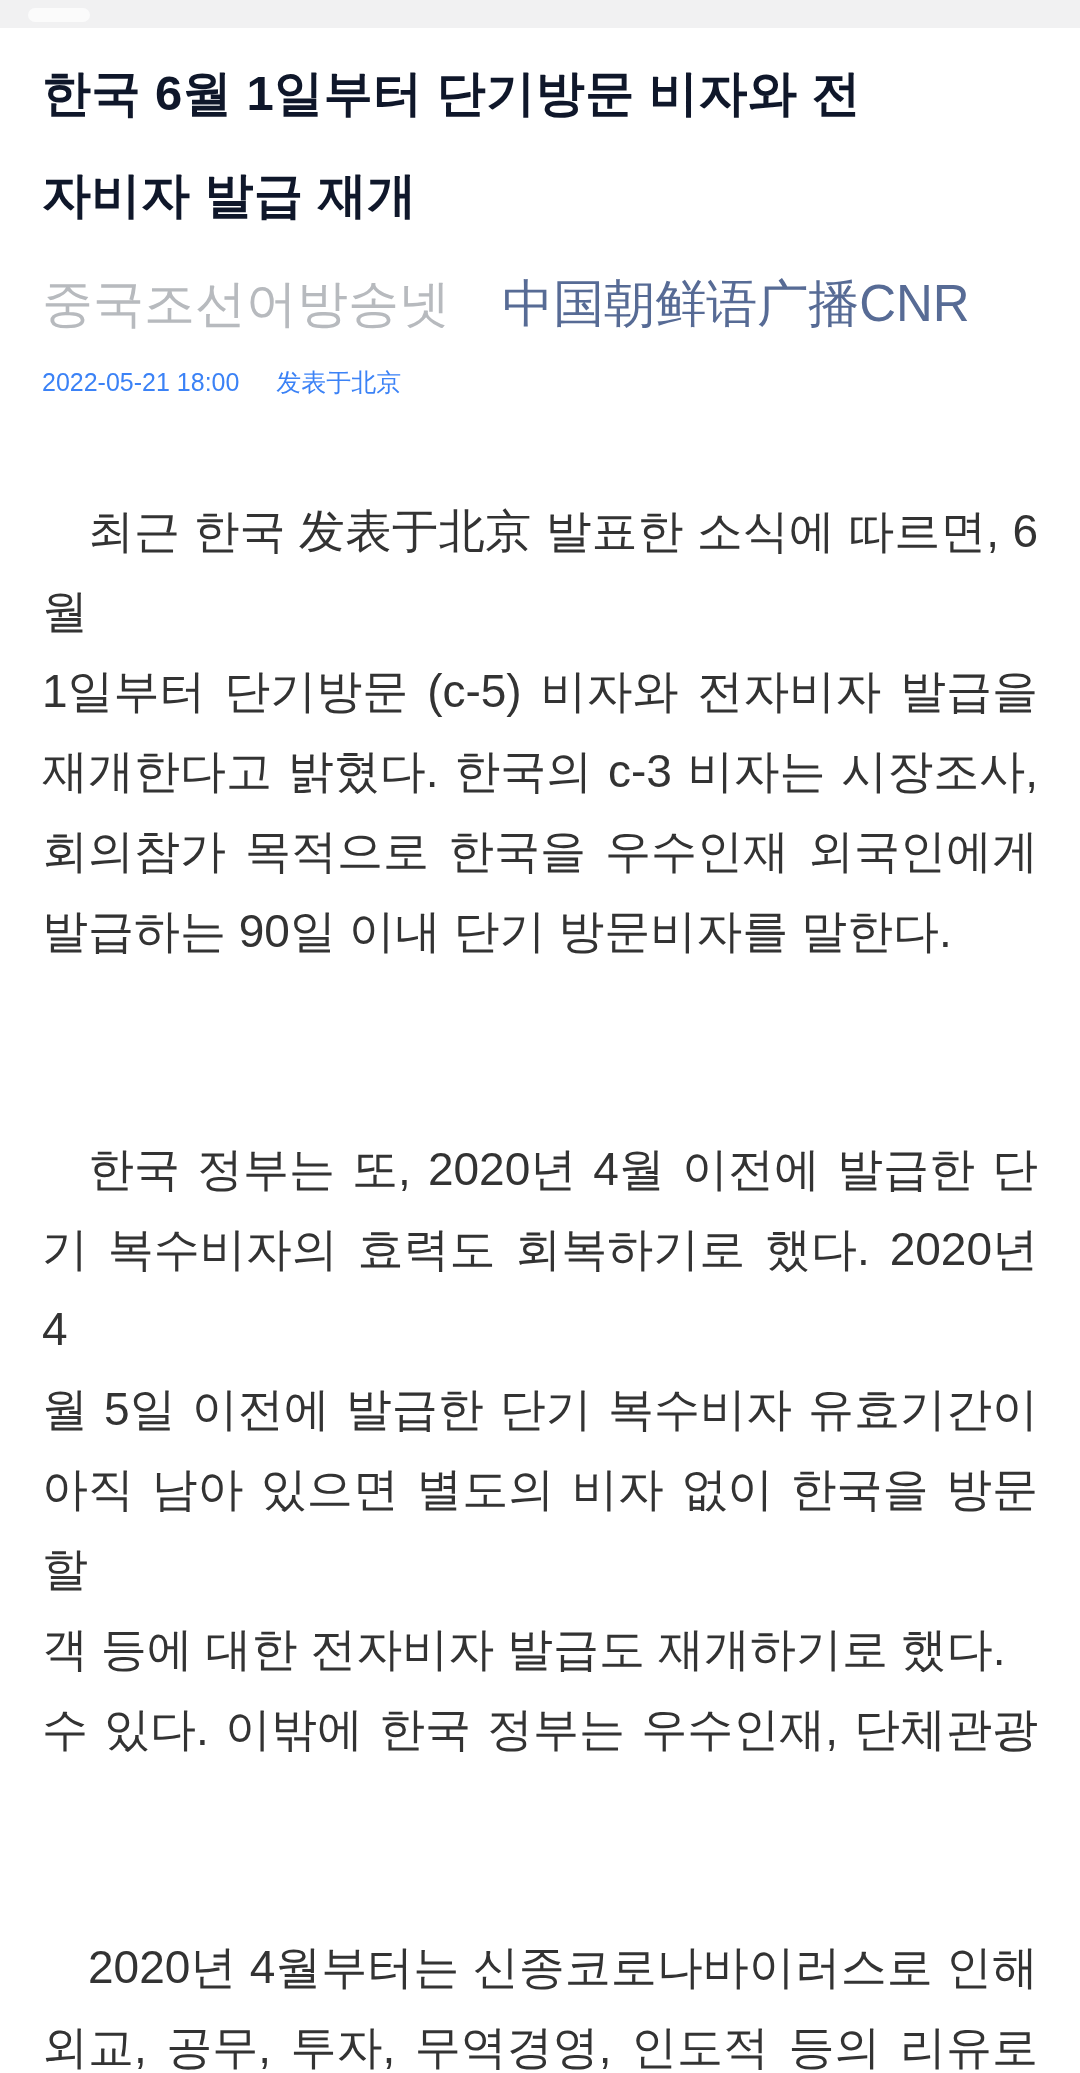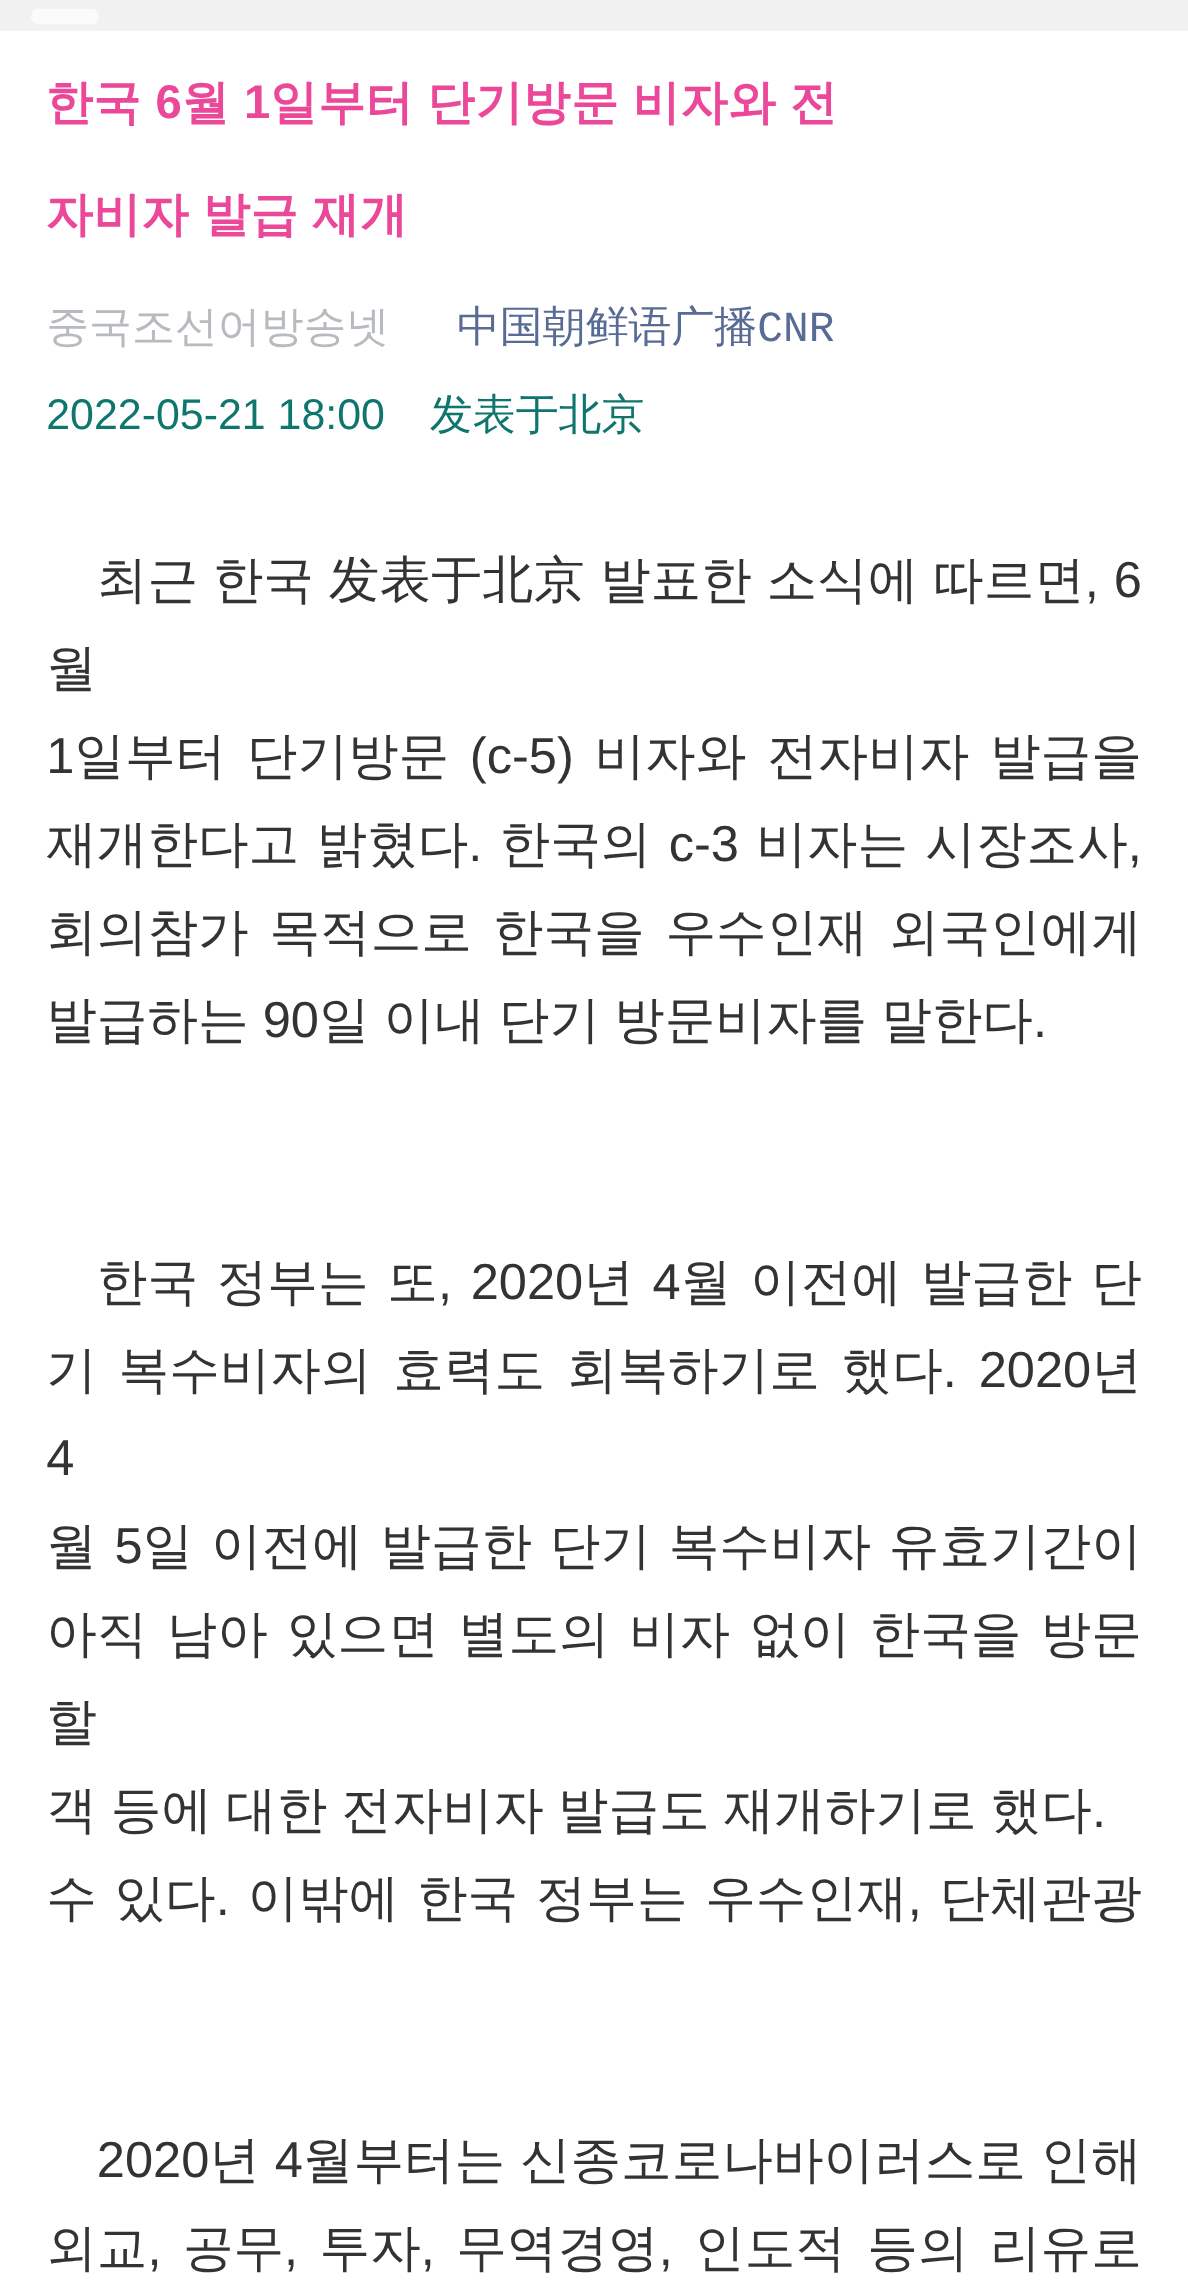--- a/index.html
+++ b/index.html
@@ -26,46 +26,45 @@
     width: 62px;
     height: 14px;
     border-radius: 7px;
     background: #fbfbfb;
   }
   .content {
     padding: 0 42px;
   }
   .article-title {
     margin-top: 14px;
-    font-size: 43px;
+    font-size: 49px;
     line-height: 102px;
     font-weight: 700;
-    color: #ec4899;
+    color: #0f172a;
     letter-spacing: 0.5px;
   }
   .source-row {
     margin-top: 22px;
-    font-size: 39px;
+    font-size: 51px;
     line-height: 50px;
     white-space: nowrap;
-    font-family: Liberation Mono, monospace;
   }
   .source-name {
     color: #b7babe;
   }
   .source-link {
     margin-left: 38px;
     text-decoration: none;
     cursor: pointer;
   }
   .meta-row {
     margin-top: 28px;
-    font-size: 39px;
+    font-size: 25px;
     line-height: 50px;
-    color: #0f766e;
+    color: #3b82f6;
     white-space: nowrap;
   }
   .meta-location {
     margin-left: 30px;
   }
   .article-body {
     margin-top: 84px;
     color: #333333;
     font-size: 46px;
   }

